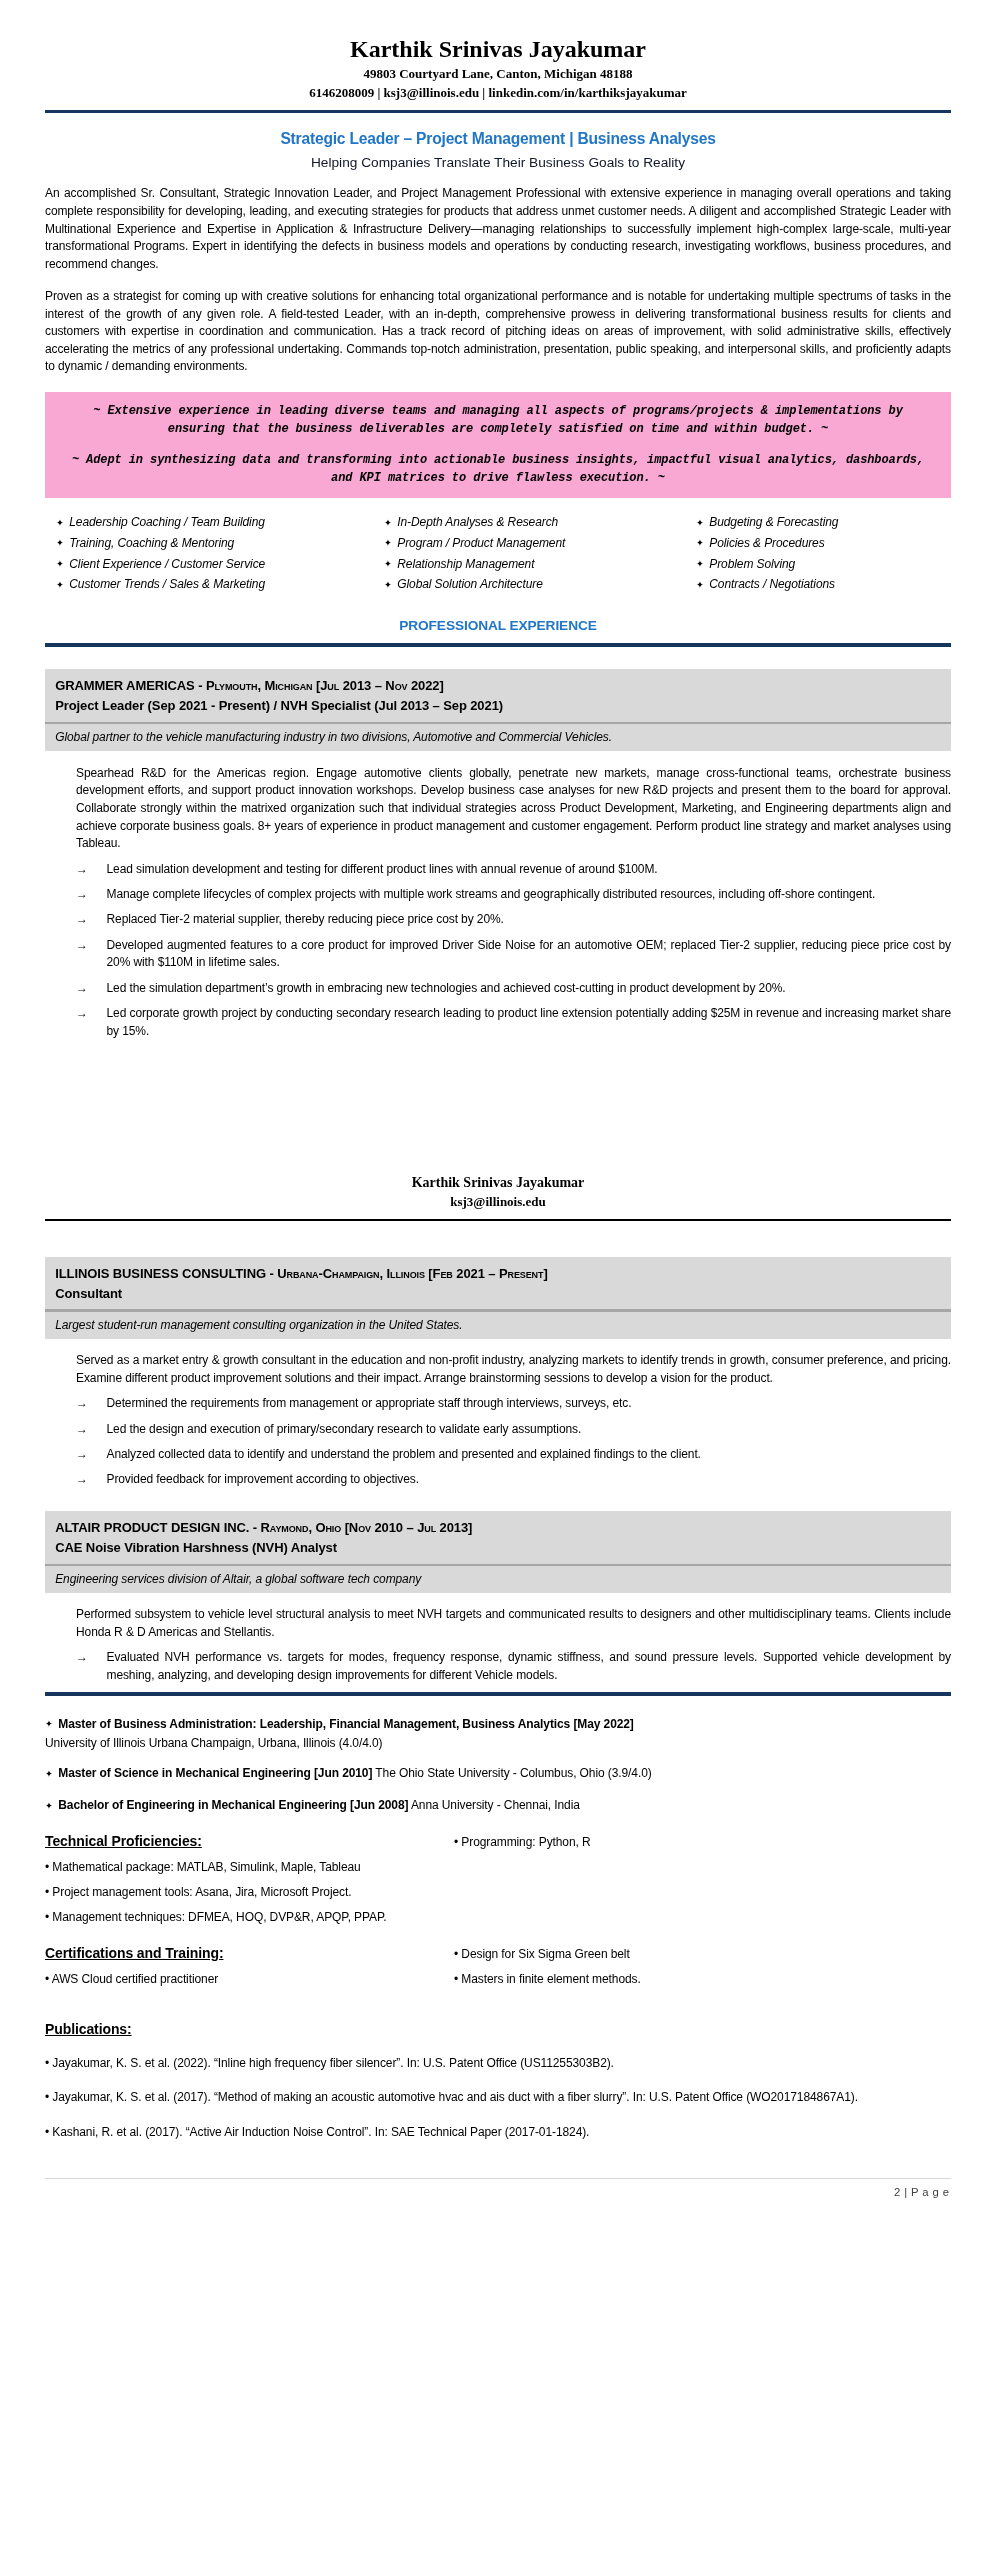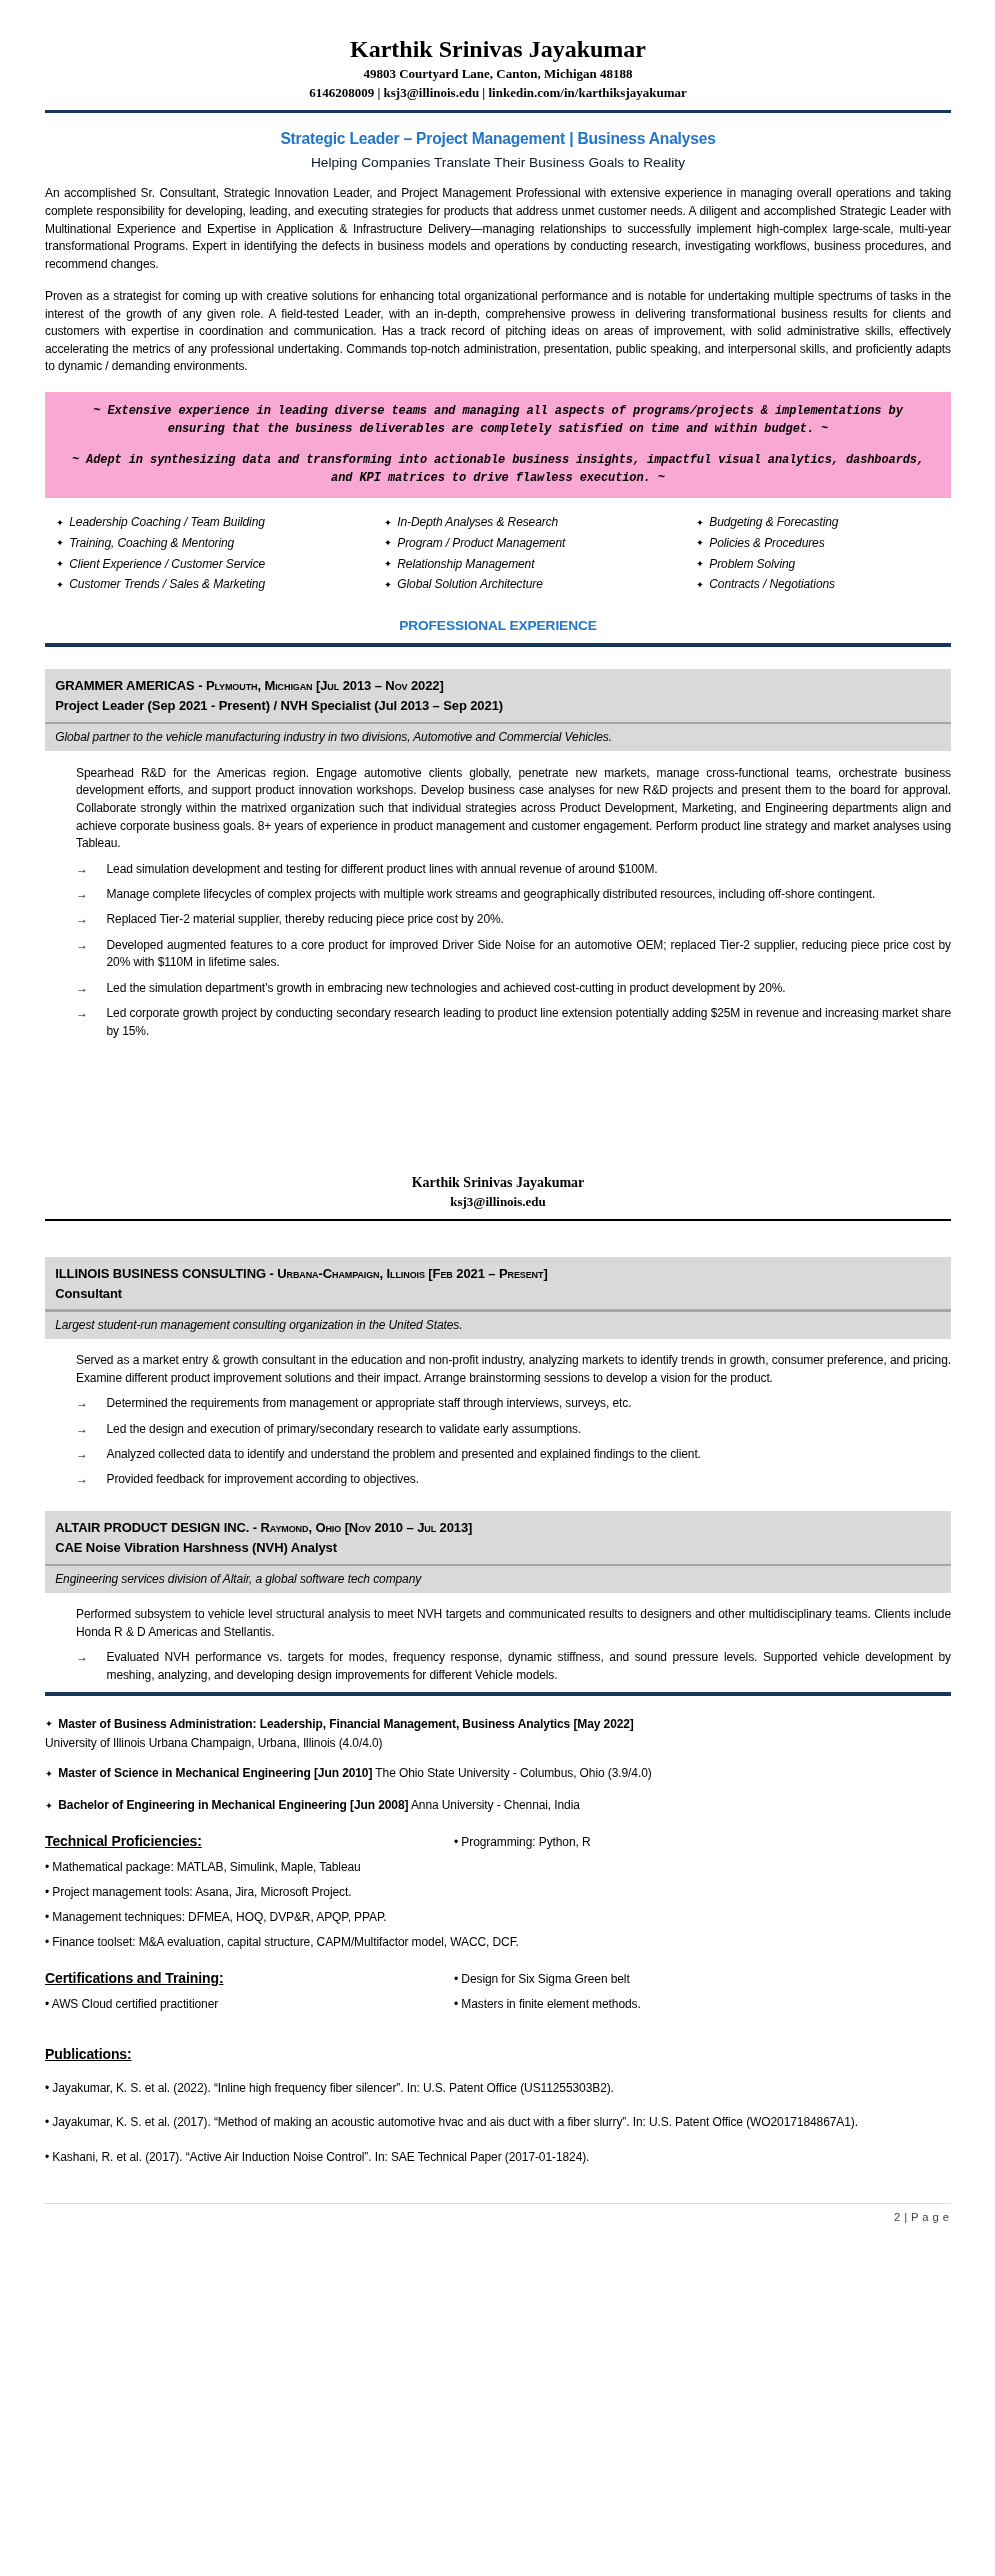--- a/index.html
+++ b/index.html
@@ -277,21 +277,20 @@
     <span class="etxt"><b>Bachelor of Engineering in Mechanical Engineering [Jun 2008]</b><span> Anna University - Chennai, India</span></span>
   </div>
 
   <div class="two-col">
     <div class="left heading-ul">Technical Proficiencies:</div>
     <div class="right plain-item">• Programming: Python, R</div>
   </div>
   <div class="list-item">• Mathematical package: MATLAB, Simulink, Maple, Tableau</div>
   <div class="list-item">• Project management tools: Asana, Jira, Microsoft Project.</div>
   <div class="list-item">• Management techniques: DFMEA, HOQ, DVP&amp;R, APQP, PPAP.</div>
-  <div class="list-item">• Finance toolset: M&amp;A evaluation, capital structure, CAPM/Multifactor model, WACC, DCF.</div>
 
   <div class="two-col">
     <div class="left heading-ul">Certifications and Training:</div>
     <div class="right plain-item">• Design for Six Sigma Green belt</div>
   </div>
   <div class="two-col" style="margin-top:7px;">
     <div class="left plain-item">• AWS Cloud certified practitioner</div>
     <div class="right plain-item">• Masters in finite element methods.</div>
   </div>
 

